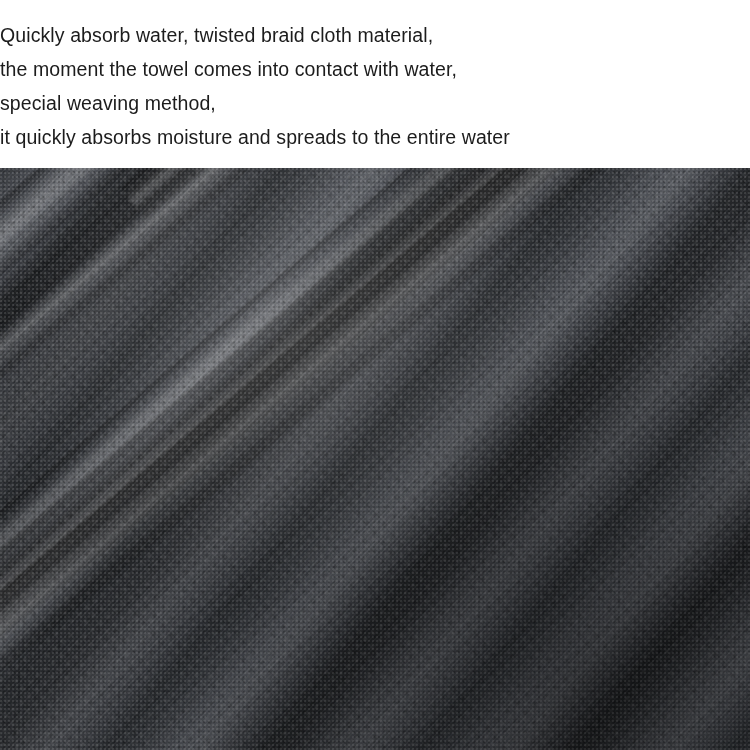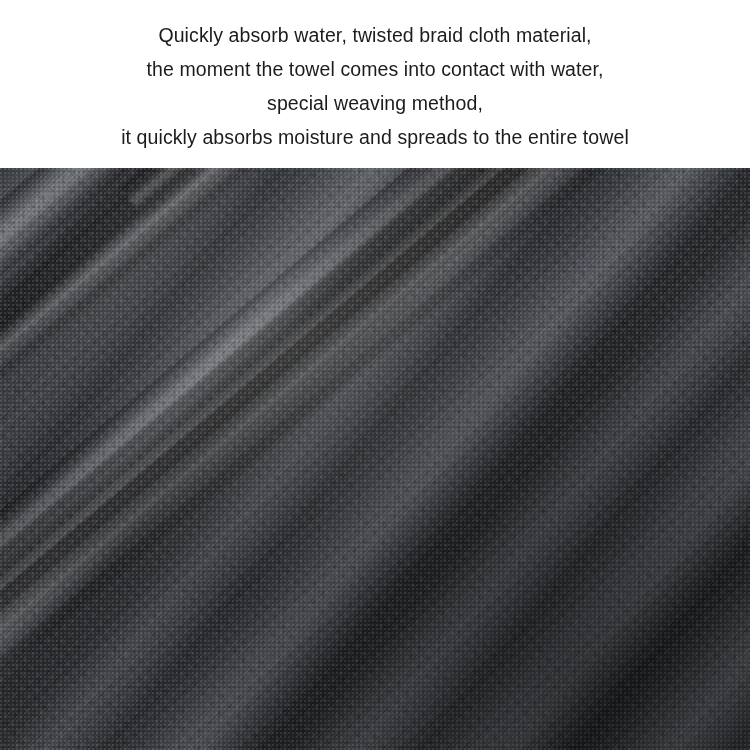--- a/index.html
+++ b/index.html
@@ -23,21 +23,21 @@
 
   
   .caption {
     position: absolute;
     left: 0;
     top: 0;
     width: 750px;
     height: 168px;
     box-sizing: border-box;
     padding-top: 18px;
-    text-align: center;
+    text-align: left;
     color: #1c1c1c;
     font-size: 19.5px;
     line-height: 34px;
     letter-spacing: 0.1px;
   }
   .caption .line {
     display: block;
     white-space: nowrap;
   }
 
@@ -170,21 +170,21 @@
 </style>
 </head>
 <body>
 
 <div class="page">
 
   <div class="caption">
     <span class="line">Quickly absorb water, twisted braid cloth material,</span>
     <span class="line">the moment the towel comes into contact with water,</span>
     <span class="line">special weaving method,</span>
-    <span class="line">it quickly absorbs moisture and spreads to the entire towel</span>
+    <span class="line">it quickly absorbs moisture and spreads to the entire water</span>
   </div>
 
   <div class="photo">
     <div class="fabric-base"></div>
     <div class="fabric-bands"></div>
 
     <div class="valley v1"></div>
     <div class="valley v2"></div>
     <div class="valley v3"></div>
 

